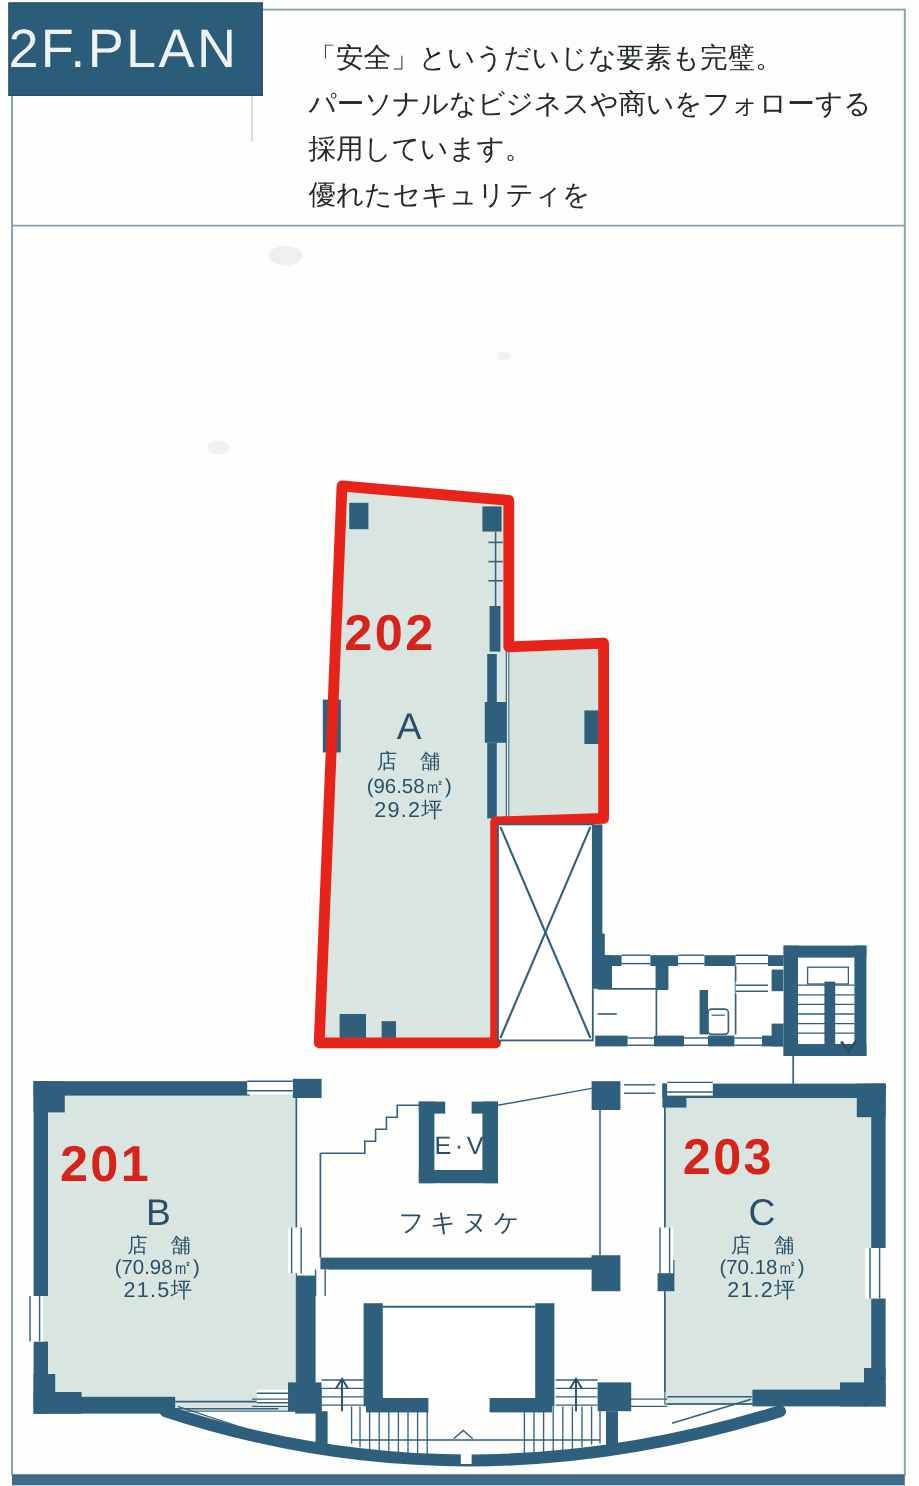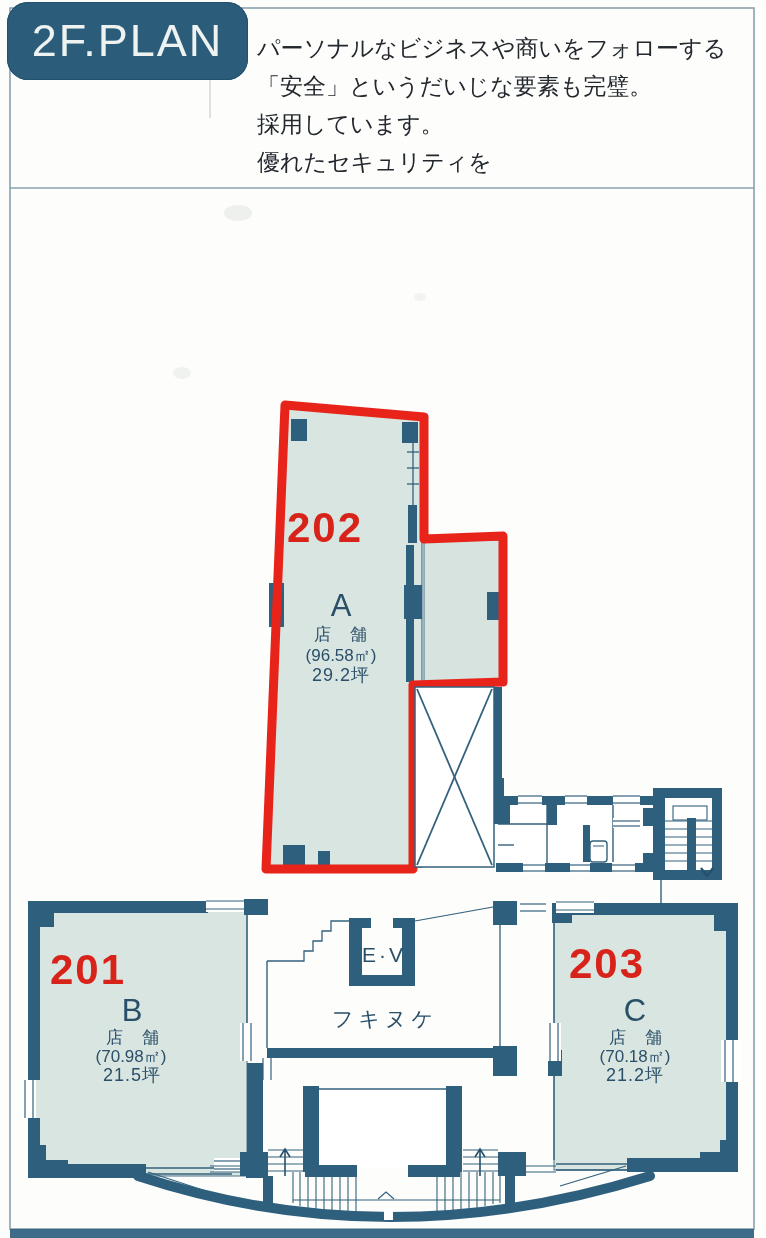--- a/index.html
+++ b/index.html
@@ -4,24 +4,23 @@
 <style>
   html,body{margin:0;padding:0;}
   body{
     width:766px;height:1238px;position:relative;background:#fdfdfb;
     font-family:"Liberation Sans","DejaVu Sans",sans-serif;overflow:hidden;
   }
   #stage{position:absolute;inset:0;width:766px;height:1238px;}
   .plan-svg{position:absolute;left:0;top:0;}
   
   .header-box{
-    position:absolute;left:7px;top:2px;width:241px;height:78px;
-    background:#2b5d7b;display:flex;align-items:center;justify-content:center;
+    position:absolute;left:7px;top:2px;width:212px;height:78px;
+    background:#2b5d7b;display:flex;align-items:center;justify-content:flex-start;
     box-shadow:0 0 0 1px #24506b inset;
-    border-radius:21px;
   }
   .header-box span{
     color:#eef3f1;font-size:45px;letter-spacing:2px;
     font-family:"Liberation Sans","DejaVu Sans",sans-serif;font-weight:500;
   }
   
   .intro{
     position:absolute;left:257px;top:30px;width:480px;
     font-family:"Liberation Serif","DejaVu Serif",serif;
     color:#23282e;font-size:23px;line-height:38px;white-space:nowrap;
@@ -321,19 +320,19 @@
       <path d="M138 1176 Q 388 1258 650 1176" fill="none" stroke="#2e607e" stroke-width="10" stroke-linecap="round"></path>
       <rect x="384" y="1208" width="9" height="12" fill="#ffffff"></rect>
     </g>
   </svg>
 
   <div class="header-box">
     <span>2F.PLAN</span>
   </div>
 
   <div class="intro">
+    <div>「安全」というだいじな要素も完璧。</div>
     <div>パーソナルなビジネスや商いをフォローする</div>
-    <div>「安全」というだいじな要素も完璧。</div>
     <div>採用しています。</div>
     <div>優れたセキュリティを</div>
   </div>
 
 </div>
 
 </body></html>

